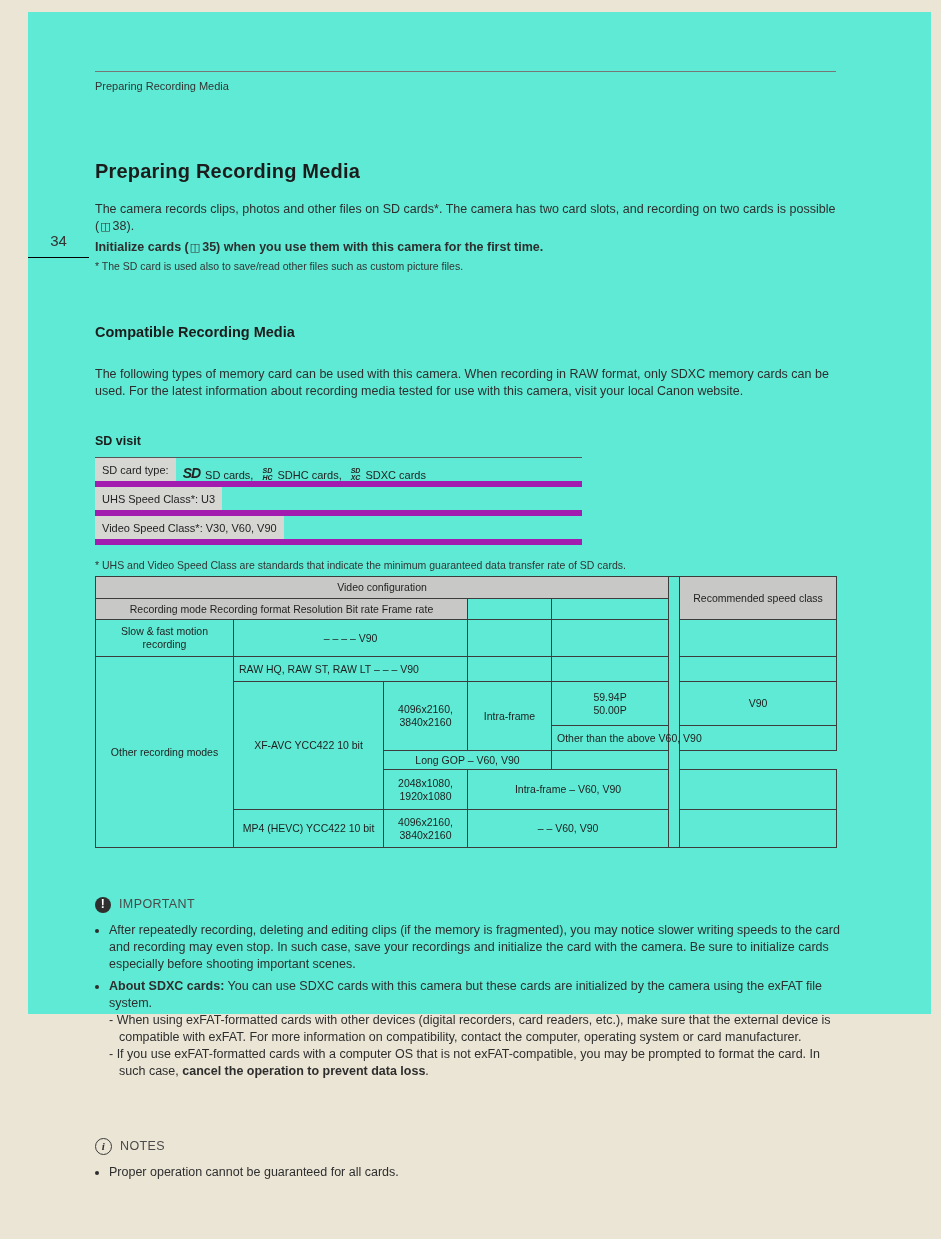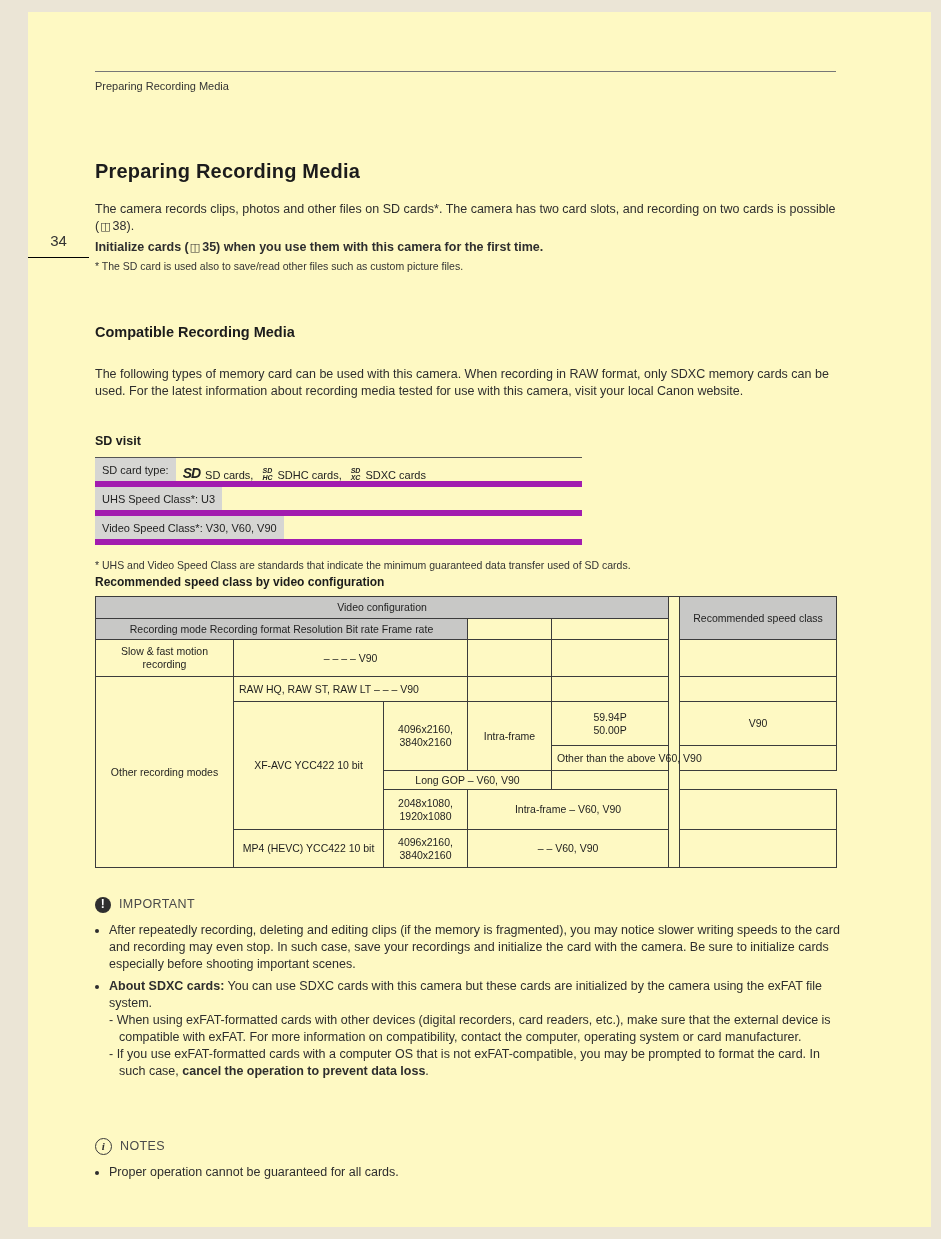--- a/index.html
+++ b/index.html
@@ -2,21 +2,21 @@
 <html><head>
 <meta charset="utf-8">
 <style>
   html,body { margin:0; padding:0; }
   .canvas {
     position:relative; width:941px; height:1239px;
     background:#ebe5d6; overflow:hidden;
     font-family:"Liberation Sans","DejaVu Sans",sans-serif;
     color:#2e2e2e;
   }
-  .page { position:absolute; top:12px; left:28px; width:903px; height:1215px; background:#fef9c3; }
+  .page { position:absolute; top:12px; left:28px; width:903px; height:1002px; background:#5eead4; }
   .abs { position:absolute; }
 
   .runheader { top:59px; left:67px; width:741px; border-top:1px solid #777; padding-top:8px; font-size:11px; color:#333; }
   .pagenum { top:220px; left:0; width:61px; text-align:center; font-size:15px; color:#333; padding-bottom:8px; border-bottom:1px solid #000000; }
   .title { top:148px; left:67px; font-size:20px; font-weight:bold; color:#1c1c1c; letter-spacing:0.2px; }
 
   .intro { top:189px; left:67px; width:745px; font-size:12.5px; line-height:17px; }
   p { margin:0; }
   .bold-line { font-weight:bold; margin-top:4px; }
   .footnote { font-size:10.5px; line-height:14px; margin-top:3px; color:#333; }
@@ -29,21 +29,21 @@
   .sdtable { top:445px; left:67px; width:487px; border-top:1px solid #555; font-size:11px; color:#222; }
   .sdrow { display:flex; align-items:stretch; border-bottom:6px solid #a21caf; height:23px; }
   .sdlabel { background:#d6d6d3; display:flex; align-items:center; padding:0 7px; white-space:nowrap; }
   .sditems { display:flex; align-items:flex-end; }
   .sdlogo { font-weight:bold; font-style:italic; font-size:14px; letter-spacing:-1px; margin:0 5px 0 7px; }
   .sdlogo2 { display:inline-flex; flex-direction:column; align-items:center; font-weight:bold; font-style:italic; font-size:7px; line-height:6.5px; margin:0 5px 0 9px; }
 
   .sd-footnote { top:547px; left:67px; width:745px; font-size:10.5px; color:#333; }
   .rec-heading { top:563px; left:67px; font-size:12px; font-weight:bold; color:#1c1c1c; }
 
-  .spec-wrap { top:584px; left:67px;border-radius:27px; }
+  .spec-wrap { top:564px; left:67px;border-radius:27px; }
   table.spec { border-collapse:collapse; table-layout:fixed; width:741px; font-size:10.5px; color:#1e1e1e; }
   .spec td, .spec th { border:1px solid #3c3c3c; text-align:center; vertical-align:middle; padding:1px 2px; font-weight:normal; line-height:13px; }
   .spec .hdr { background:#c8c8c6; }
   .spec .left { text-align:left; padding-left:5px; }
   .spec .nowrap { white-space:nowrap; overflow:visible; }
   .spec .pre { white-space:pre-line; }
   .h22{height:22px} .h21{height:21px} .h37{height:37px} .h25{height:25px}
   .h44{height:44px} .h19{height:19px} .h40{height:40px} .h38{height:38px}
 
   .callout { left:67px; width:745px; font-size:12.5px; line-height:17px; }
@@ -99,21 +99,21 @@
         </span>
       </div>
       <div class="sdrow">
         <span class="sdlabel">UHS Speed Class*: U3</span>
       </div>
       <div class="sdrow">
         <span class="sdlabel">Video Speed Class*: V30, V60, V90</span>
       </div>
     </div>
 
-    <div class="abs sd-footnote">* UHS and Video Speed Class are standards that indicate the minimum guaranteed data transfer used of SD cards.</div>
+    <div class="abs sd-footnote">* UHS and Video Speed Class are standards that indicate the minimum guaranteed data transfer rate of SD cards.</div>
 
     <div class="abs rec-heading">Recommended speed class by video configuration</div>
 
     <div class="abs spec-wrap">
       <table class="spec">
         <colgroup>
           <col style="width:138px">
             <col style="width:150px">
             <col style="width:84px">
           <col style="width:84px">

